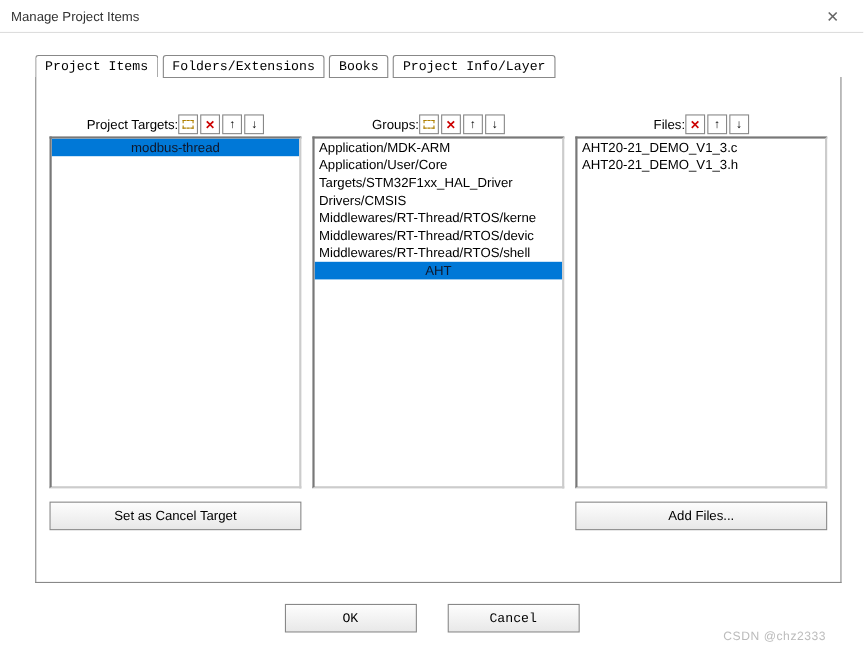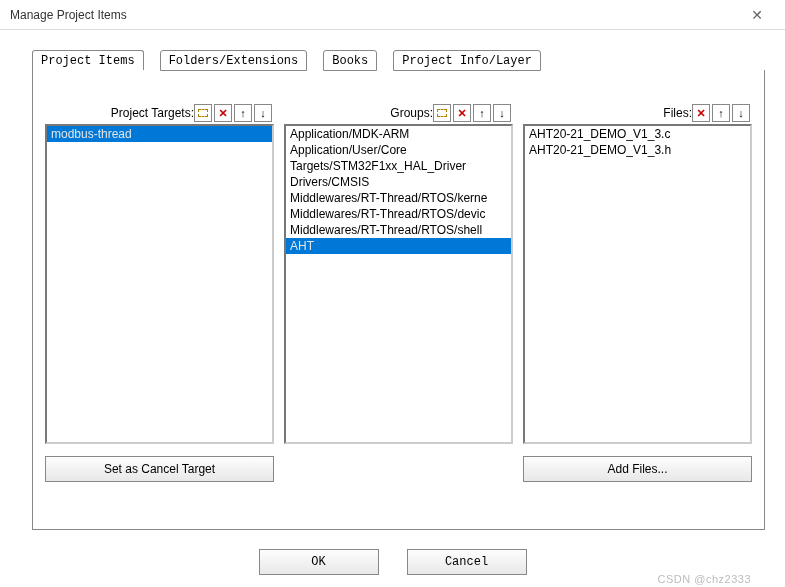--- a/index.html
+++ b/index.html
@@ -2,36 +2,36 @@
 <html><head>
 <meta charset="utf-8">
 <style>
 * { box-sizing: border-box; margin: 0; padding: 0; }
 body { font-family: "Tahoma", "Segoe UI", sans-serif; font-size: 12px; background: #fff; width: 785px; height: 587px; overflow: hidden; }
 .titlebar { height: 30px; display: flex; align-items: center; justify-content: space-between; padding: 0 8px 0 10px; border-bottom: 1px solid #ddd; }
 .titlebar-title { font-size: 12px; color: #333; }
 .close-btn { width: 40px; height: 28px; display:flex; align-items:center; justify-content:center; cursor:pointer; color:#666; font-size:14px;}
 .content { padding: 18px 20px 0 32px; }
 .tabs { display: flex; align-items: flex-end; height: 22px; font-family: "Courier New", monospace; font-size: 12px; }
-.tab { padding: 3px 8px 2px 8px; border: 1px solid #888; border-bottom: none; background: #fff; margin-right: 16px; position: relative; z-index:1; border-radius: 3px 3px 0 0; text-align: center; }
+.tab { padding: 3px 8px 2px 8px; border: 1px solid #888; border-bottom: none; background: #fff; margin-right: 4px; position: relative; z-index:1; border-radius: 3px 3px 0 0; text-align: center; }
 .tab.inactive { background:#fff; top:1px; border-bottom: 1px solid #888; z-index:0;}
 .tab.active { background:#fff; z-index:2; }
 .panel { border: 1px solid #888; border-top:none; padding: 32px 12px 18px 12px; height: 460px; position: relative; }
 .columns { display: flex; gap: 10px; }
 .col { display:flex; flex-direction:column; }
 .col-targets { width: 232px; }
 .col-groups { width: 232px; }
 .col-files { width: 232px; }
-.col-header { display:flex; align-items:center; justify-content:flex-end; height: 22px; padding: 0 2px; }
+.col-header { display:flex; align-items:center; justify-content:center; height: 22px; padding: 0 2px; }
 .col-label { font-size: 12px; }
 .toolbar { display:flex; gap:2px; }
 .tbtn { width:18px; height:18px; border:1px solid #888; background:#fff; display:flex; align-items:center; justify-content:center; font-size:11px; cursor:pointer; }
 .listbox { border: 2px inset #ccc; background:#fff; height: 320px; overflow:hidden; font-size:12px; }
 .listitem { padding: 1px 4px; white-space: nowrap; overflow:hidden; cursor:default; }
-.listitem.selected { background:#0078d7; color:#e5e5e5; }
+.listitem.selected { background:#0078d7; color:#0f172a;text-align:center; }
 .below-btn { margin-top: 12px; height: 26px; border:1px solid #888; background: linear-gradient(#fdfdfd,#e8e8e8); cursor:pointer; font-size:12px; }
 .bottom-bar { position:absolute; bottom:12px; left:0; right:0; display:flex; justify-content:center; gap:28px; padding: 0 20px; }
 .bottom-bar .right-help { position:absolute; right:28px; }
 .btn { width:120px; height:26px; border:1px solid #888; background: linear-gradient(#fdfdfd,#e8e8e8); cursor:pointer; font-family:"Courier New", monospace; font-size:12px; }
 .watermark { position:absolute; right:34px; bottom:2px; color: rgba(120,120,120,0.5); font-size:11px; letter-spacing:0.5px; }
 </style>
 </head>
 <body>
 
 <div class="titlebar">

